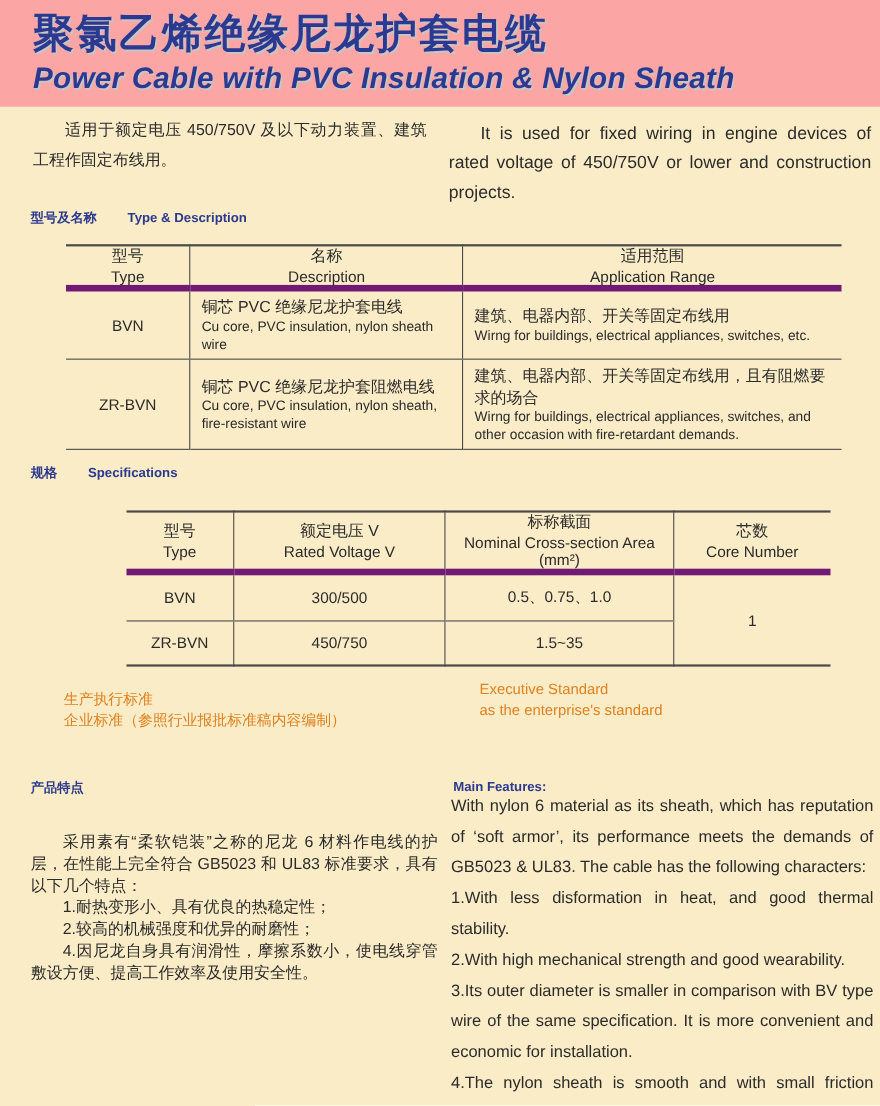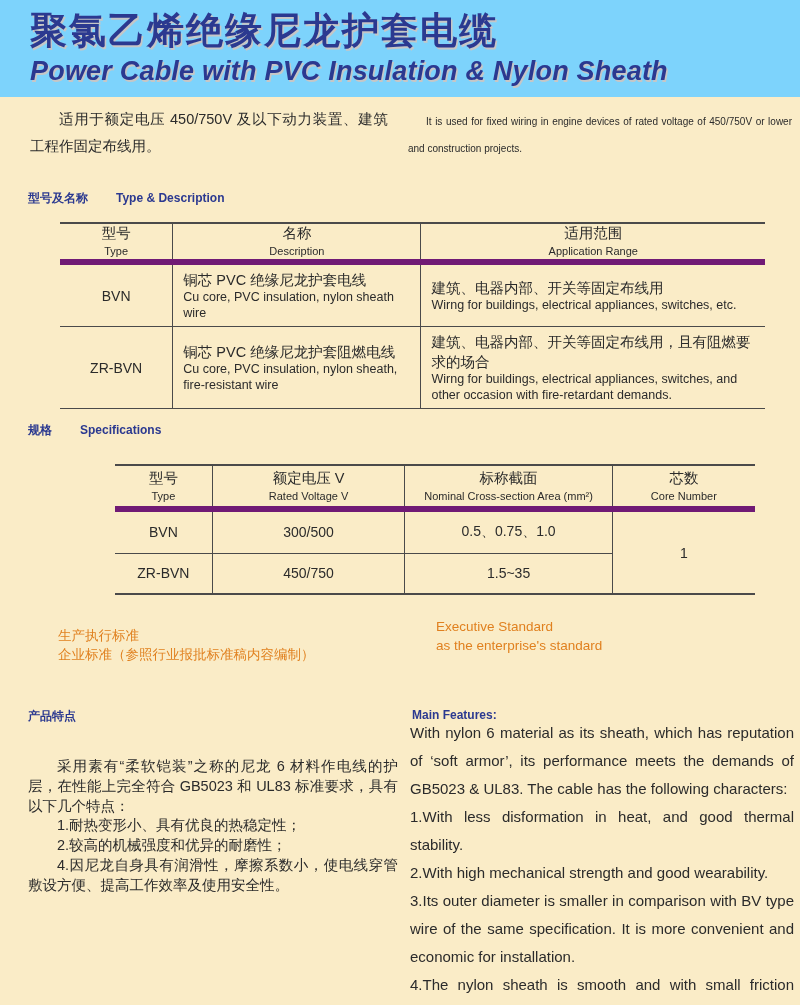--- a/index.html
+++ b/index.html
@@ -6,40 +6,40 @@
   html,body { background:#ffffff; }
   .page {
     position:relative; width:800px; height:1005px; margin:0 auto;
     background:#FAECC7; overflow:hidden;
     font-family:"Liberation Sans","DejaVu Sans",sans-serif;
     color:#2b2b2b;
   }
   
   .header {
     position:absolute; top:0; left:0; width:800px; height:97px;
-    background:#7dd3fc; padding:8px 0 0 30px;
+    background:#fca5a5; padding:8px 0 0 30px;
   }
   .title-zh {
     font-size:37px; font-weight:bold; color:#2B3990;
     letter-spacing:2px; line-height:46px;
     text-shadow:1.5px 1.5px 0 #c6c6c6;
   }
   .title-en {
     font-size:27px; font-weight:bold; font-style:italic; color:#2B3990;
     line-height:32px; margin-top:1px; letter-spacing:0.2px;
     text-shadow:1.5px 1.5px 0 #c6c6c6;
   }
   
   .intro-zh {
     position:absolute; top:106px; left:30px; width:358px;
     font-size:14.5px; line-height:27px; text-indent:2em; text-align:justify;
   }
   .intro-en {
     position:absolute; top:108px; left:408px; width:384px;
-    font-size:10px; line-height:27px; text-indent:1.8em; text-align:justify;
+    font-size:16px; line-height:27px; text-indent:1.8em; text-align:justify;
   }
   
   .sec-heading { position:absolute; color:#2B3990; font-weight:bold; font-size:12px; }
   .sec-heading .en { margin-left:28px; }
   .h-type { top:190px; left:28px; }
   .h-spec { top:422px; left:28px; }
   .h-feat-zh { top:708px; left:28px; }
   .h-feat-en { top:708px; left:412px; }
   
   table { position:absolute; border-collapse:collapse; table-layout:fixed; }
@@ -50,21 +50,21 @@
   thead th { border-bottom:6px solid #701a75; vertical-align:middle; text-align:center; font-weight:normal; }
   .t1 thead tr { height:39px; }
   .t1 tbody tr.r1 { height:60px; }
   .t1 tbody tr.r1 td { border-bottom:1px solid #4a4a4a; }
   .t1 tbody tr.r2 { height:78px; }
   .t2 thead tr { height:44px; }
   .t2 tbody tr.r1 { height:44px; }
   .t2 tbody tr.r1 td.sep { border-bottom:1px solid #4a4a4a; }
   .t2 tbody tr.r2 { height:41px; }
   .hz { display:block; font-size:14.5px; line-height:19px; }
-  .he { display:block; font-size:11px; line-height:16px; }
+  .he { display:block; font-size:14px; line-height:16px; }
   .c-type { text-align:center; vertical-align:middle; font-size:14px; }
   .c-left { vertical-align:middle; padding:5px 10px; }
   .cz { font-size:14.5px; line-height:20px; }
   .ce { font-size:12.5px; line-height:15.5px; }
   .t2 td { text-align:center; vertical-align:middle; font-size:14px; }
   
   .std { position:absolute; color:#E0801F; font-size:13.5px; line-height:18.5px; }
   .std-zh { top:627px; left:58px; }
   .std-en { top:618px; left:436px; }
   

